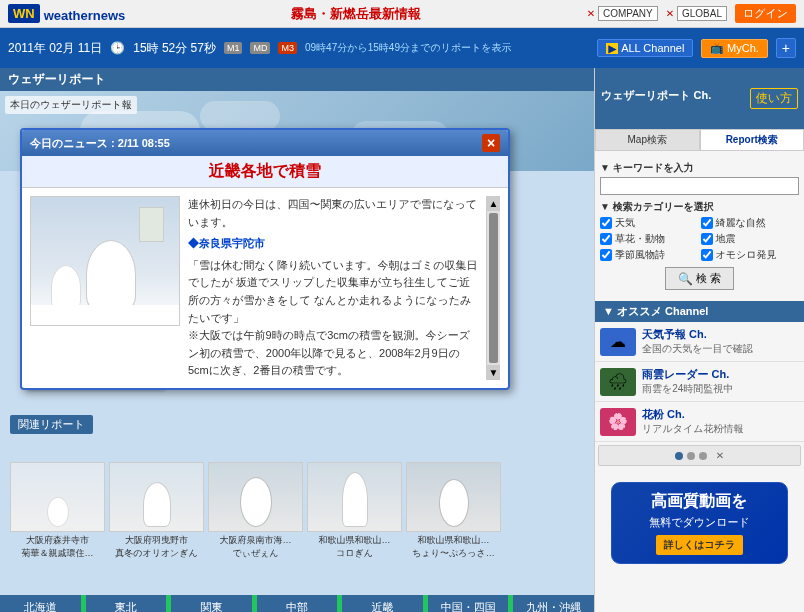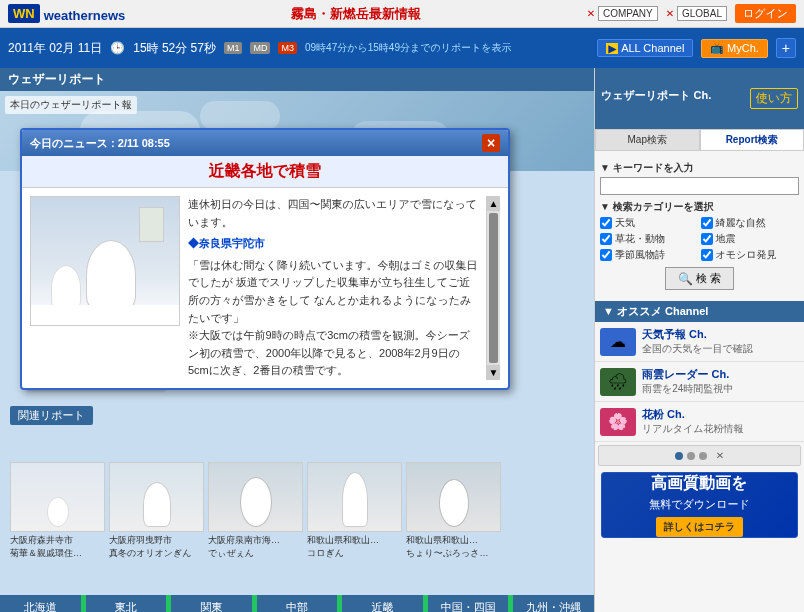--- a/index.html
+++ b/index.html
@@ -57,21 +57,21 @@
 
     
     .mini-report { position: absolute; bottom: 230px; left: 25px; background: white; border: 1px solid #ccc; border-radius: 3px; padding: 3px 6px; font-size: 10px; width: 140px; box-shadow: 1px 1px 3px rgba(0,0,0,0.2); }
     .mini-report-header { color: #3366cc; font-weight: bold; font-size: 10px; margin-bottom: 1px; }
     .mini-report-area { color: #666; font-size: 9px; display: flex; align-items: center; gap: 3px; }
     .house-icon { color: #cc3300; font-size: 11px; }
 
     
     .related-title { position: absolute; bottom: 195px; left: 10px; background: #336699; color: white; padding: 2px 8px; font-size: 11px; border-radius: 2px; }
     .related-photos { position: absolute; bottom: 60px; left: 10px; display: flex; gap: 4px; }
-    .photo-item { width: 95px; }
+    .photo-item { width: 95px; text-align: center; }
     .photo-box { width: 95px; height: 70px; border: 1px solid #ccc; overflow: hidden; }
     .photo-snow1 { background: linear-gradient(135deg, #e8e8e8, #cccccc); }
     .photo-snow2 { background: linear-gradient(135deg, #d8d8d8, #bbbbbb); }
     .photo-snow3 { background: linear-gradient(135deg, #cccccc, #aaaaaa); }
     .photo-snow4 { background: linear-gradient(135deg, #e0e0e0, #c0c0c0); }
     .photo-snow5 { background: linear-gradient(135deg, #d0d0d0, #b0b0b0); }
     .photo-label { font-size: 9px; color: #333; margin-top: 2px; overflow: hidden; white-space: nowrap; text-overflow: ellipsis; }
 
     
     .region-tabs { position: absolute; bottom: 0; left: 0; right: 0; display: flex; background: #336699; }
@@ -107,21 +107,21 @@
     .channel-name { font-size: 11px; font-weight: bold; color: #003399; }
     .channel-desc { font-size: 10px; color: #666; }
 
     
     .dots-row { text-align: center; padding: 4px; background: #e8e8e8; border: 1px solid #ccc; margin: 3px; border-radius: 2px; display: flex; justify-content: center; gap: 4px; align-items: center; }
     .dot { width: 8px; height: 8px; border-radius: 50%; background: #999; }
     .dot.active { background: #336699; }
     .dots-close { font-size: 10px; color: #666; cursor: pointer; margin-left: 5px; }
 
     
-    .ad-area { background: linear-gradient(135deg, #1144aa, #0033aa); margin: 6px; border-radius: 3px; text-align: center; color: white; border: 1px solid #2255bb; }
+    .ad-area { background: linear-gradient(135deg, #1144aa, #0033aa); margin: 16px; padding: 8px; border-radius: 9px; text-align: center; color: white; border: 1px solid #2255bb; }
     .ad-title { font-size: 16px; font-weight: bold; margin-bottom: 3px; }
     .ad-subtitle { font-size: 11px; margin-bottom: 5px; }
     .ad-btn { background: #ffaa00; color: #333; font-weight: bold; padding: 3px 8px; border-radius: 2px; font-size: 10px; cursor: pointer; border: none; }
 
     
     #footer { background: #f0f0f0; border-top: 1px solid #ccc; display: flex; justify-content: space-between; align-items: center; padding: 3px 10px; height: 22px; }
   </style>
 </head>
 <body>
 
@@ -213,21 +213,21 @@
 
     <div class="mini-report">
       <div class="mini-report-header">2月11日 11:01</div>
       <div class="mini-report-area">
         <span>奈良県宇陀市宇陀区</span>
         <span class="house-icon">🏠</span>
       </div>
       <div style="font-size:9px; color:#666;">ひよこ(FROM NARA...</div>
     </div>
 
-    <div class="related-title" style="position:absolute; bottom:195px; left:10px; background:#336699; color:white; padding:2px 8px; font-size:11px; border-radius:2px;">関連リポート</div>
+    <div class="related-title" style="position:absolute; bottom:186px; left:10px; background:#336699; color:white; padding:2px 8px; font-size:11px; border-radius:2px;">関連リポート</div>
 
     <div class="related-photos">
       <div class="photo-item">
         <div class="photo-box photo-snow1">
           <div style="width:100%;height:100%;background:linear-gradient(180deg,#e0e8f0,#f0f0f0);display:flex;align-items:flex-end;justify-content:center;padding-bottom:4px;">
             <div style="width:22px;height:30px;background:white;border-radius:50%;border:1px solid #ddd;"></div>
           </div>
         </div>
         <div class="photo-label">大阪府森井寺市<br>菊華＆親戚環住…</div>
       </div>

